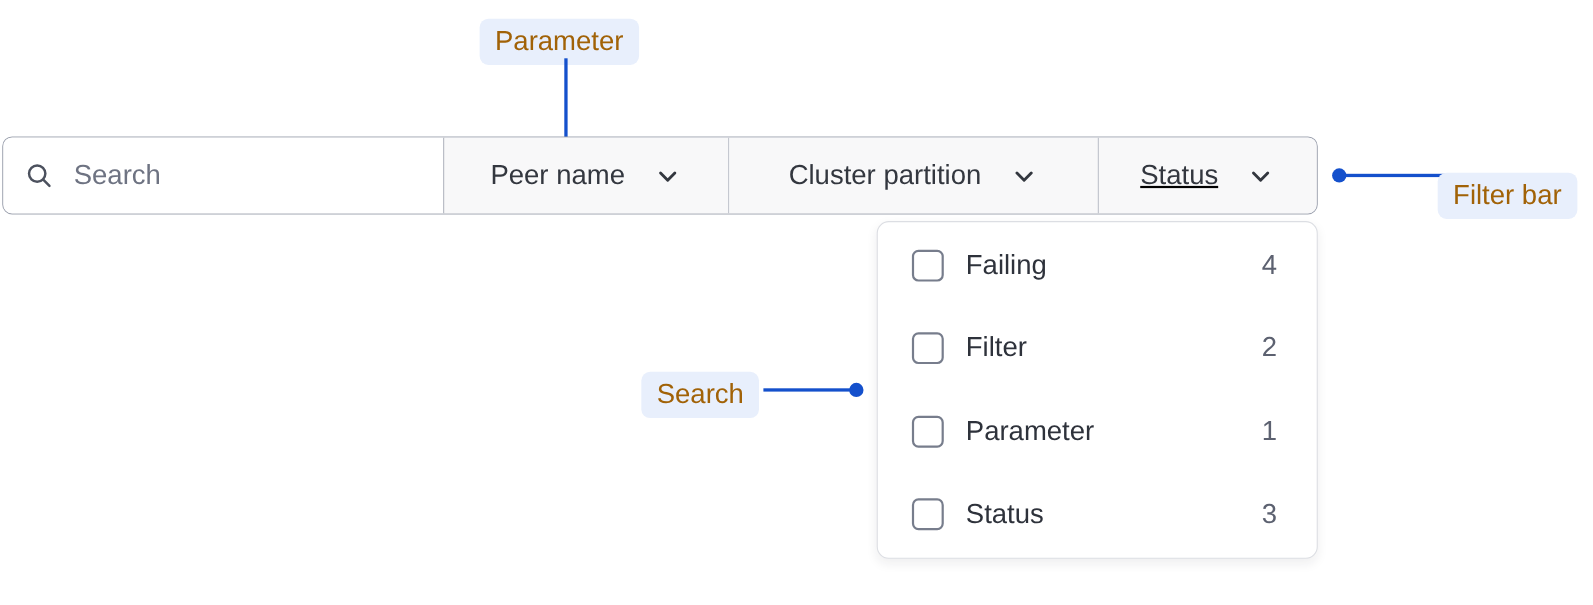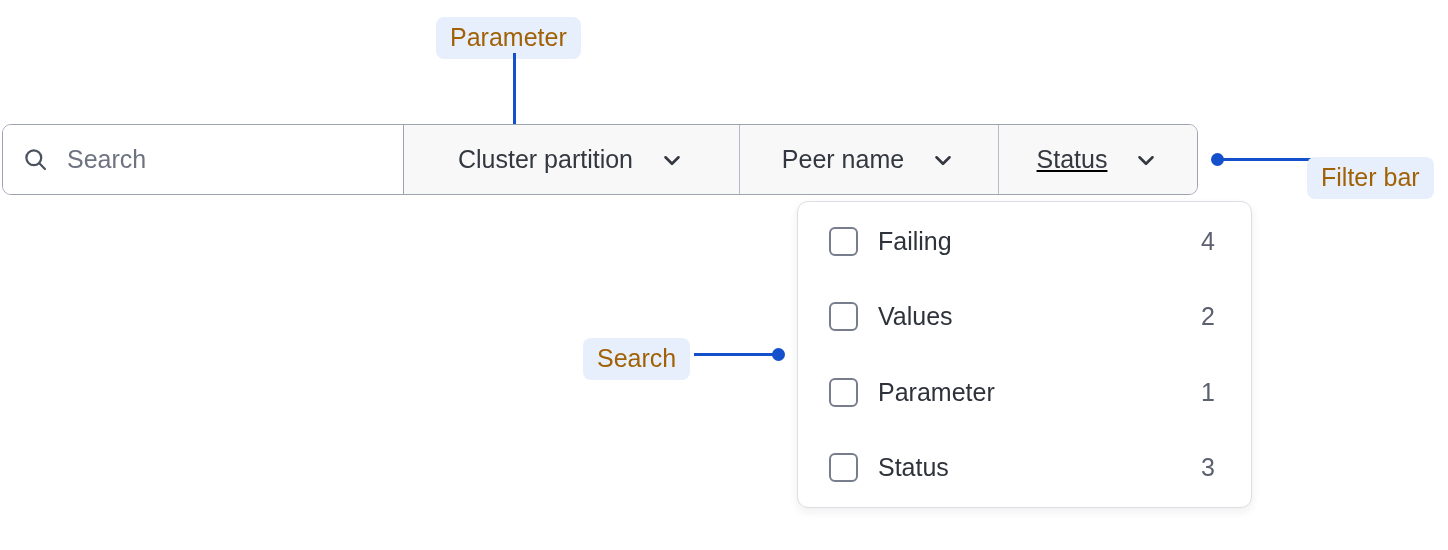--- a/index.html
+++ b/index.html
@@ -90,21 +90,21 @@
     color: #33373f;
     line-height: 1;
     white-space: nowrap;
   }
 
   
   #status-panel {
     position: absolute;
     left: 797px;
     top: 201px;
-    width: 455px;
+    width: 401px;
     height: 307px;
     background: #ffffff;
     border: 1px solid #dcdee3;
     border-radius: 11px;
     box-shadow: 0 4px 10px rgba(30,34,45,0.07);
     box-sizing: border-box;
     padding: 22px 36px 22px 31px;
     display: flex;
     flex-direction: column;
     justify-content: space-between;
@@ -157,60 +157,60 @@
   <div id="search-field">
     <span style="display:flex;align-items:center;">
       <svg width="27" height="27" viewBox="0 0 24 24" fill="none" stroke="#4c515e" stroke-width="2" stroke-linecap="round">
         <circle cx="10.5" cy="10.5" r="6.6"></circle>
         <line x1="15.4" y1="15.4" x2="20.4" y2="20.4"></line>
       </svg>
     </span>
     <span class="search-placeholder">Search</span>
   </div>
 
+  <div class="filter-dd" id="dd-peer-name">
+    <span class="dd-label">Peer name</span>
+    <span style="display:flex;align-items:center;">
+      <svg width="26" height="26" viewBox="0 0 24 24" fill="none" stroke="#33373f" stroke-width="2.4" stroke-linecap="round" stroke-linejoin="round">
+        <polyline points="6,9.5 12,15.5 18,9.5"></polyline>
+      </svg>
+    </span>
+  </div>
+
   <div class="filter-dd" id="dd-cluster">
     <span class="dd-label">Cluster partition</span>
     <span style="display:flex;align-items:center;">
       <svg width="26" height="26" viewBox="0 0 24 24" fill="none" stroke="#33373f" stroke-width="2.4" stroke-linecap="round" stroke-linejoin="round">
         <polyline points="6,9.5 12,15.5 18,9.5"></polyline>
       </svg>
     </span>
   </div>
 
-  <div class="filter-dd" id="dd-peer-name">
-    <span class="dd-label">Peer name</span>
+  <div class="filter-dd" id="dd-status">
+    <span class="dd-label">Status</span>
     <span style="display:flex;align-items:center;">
       <svg width="26" height="26" viewBox="0 0 24 24" fill="none" stroke="#33373f" stroke-width="2.4" stroke-linecap="round" stroke-linejoin="round">
         <polyline points="6,9.5 12,15.5 18,9.5"></polyline>
       </svg>
     </span>
   </div>
 
-  <div class="filter-dd" id="dd-status">
-    <span class="dd-label">Status</span>
-    <span style="display:flex;align-items:center;">
-      <svg width="26" height="26" viewBox="0 0 24 24" fill="none" stroke="#33373f" stroke-width="2.4" stroke-linecap="round" stroke-linejoin="round">
-        <polyline points="6,9.5 12,15.5 18,9.5"></polyline>
-      </svg>
-    </span>
-  </div>
-
 </div>
 
 <div id="status-panel">
 
   <div class="opt-row">
     <span class="checkbox"></span>
     <span class="opt-label">Failing</span>
     <span class="opt-count">4</span>
   </div>
 
   <div class="opt-row">
     <span class="checkbox"></span>
-    <span class="opt-label">Values</span>
+    <span class="opt-label">Filter</span>
     <span class="opt-count">2</span>
   </div>
 
   <div class="opt-row">
     <span class="checkbox"></span>
     <span class="opt-label">Parameter</span>
     <span class="opt-count">1</span>
   </div>
 
   <div class="opt-row">

